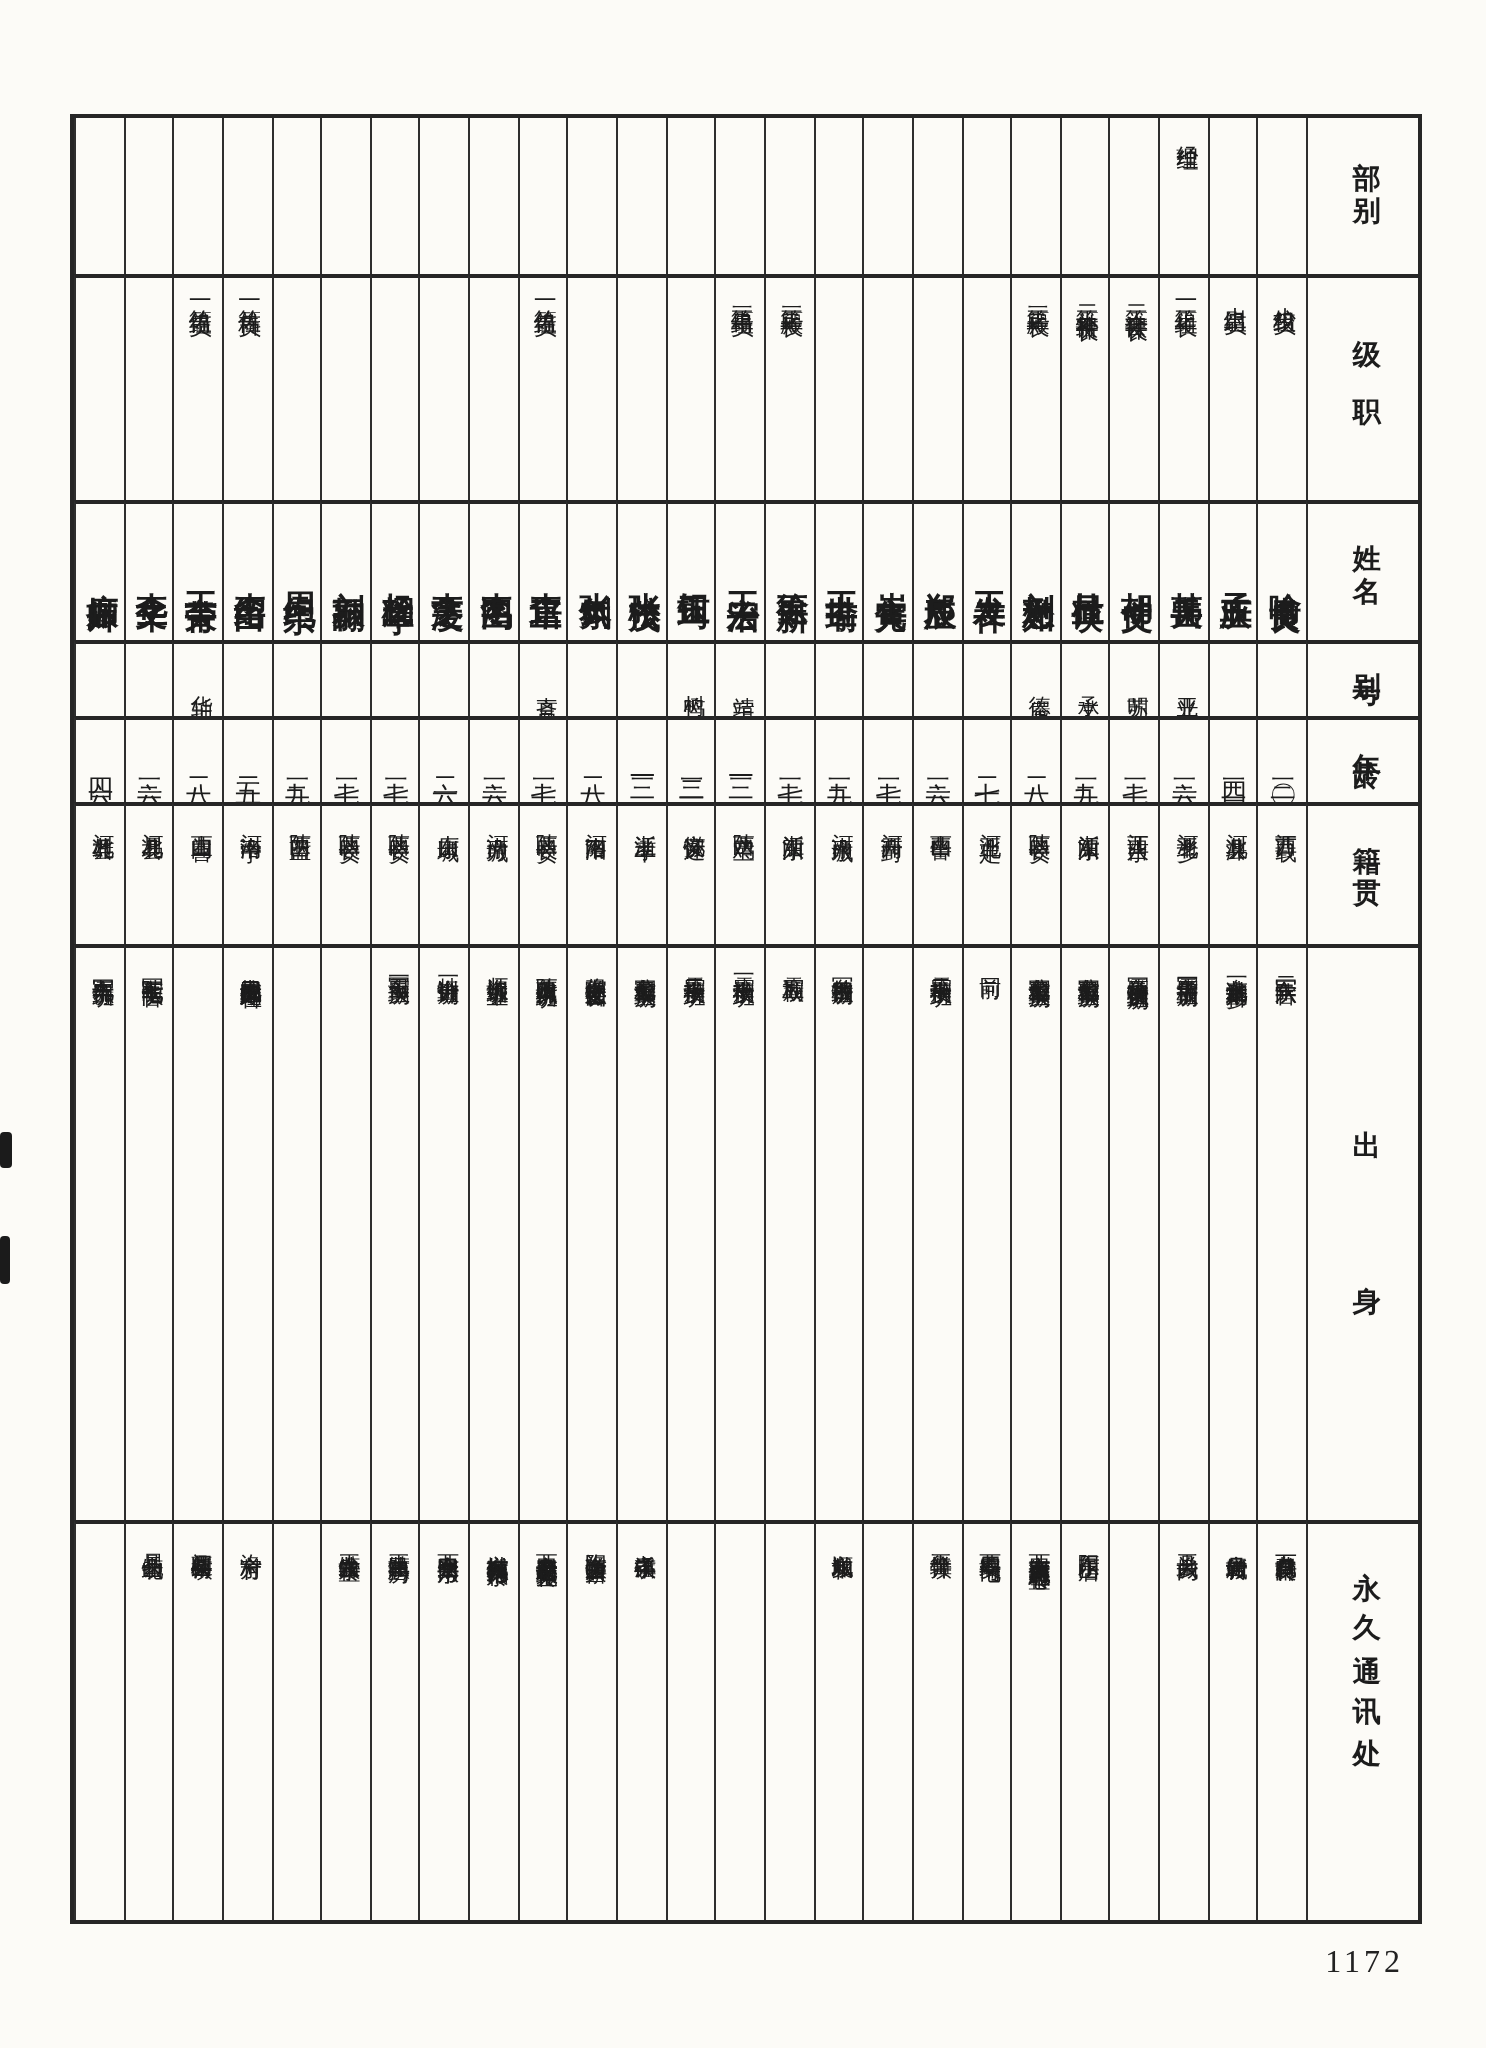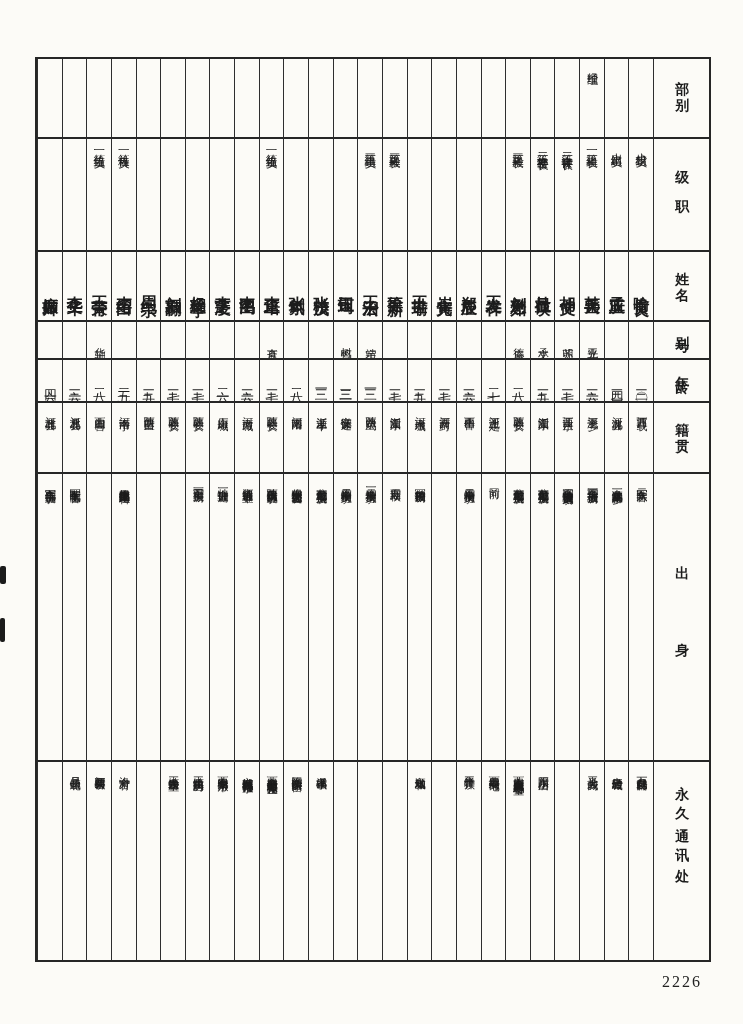--- a/index.html
+++ b/index.html
@@ -708,16 +708,16 @@
           <div class="vtext">河北雄县</div>
         </div>
         <div class="cell r6 k-background">
           <div class="vtext">九十军军需训练班</div>
         </div>
         <div class="cell r7 k-address">
           <div class="vtext"></div>
         </div>
       </div>
   </div>
-  <div class="page-number">2226</div>
+  <div class="page-number">1172</div>
   <div class="artifact a1"></div>
   <div class="artifact a2"></div>
 </div>
 
 </body></html>

